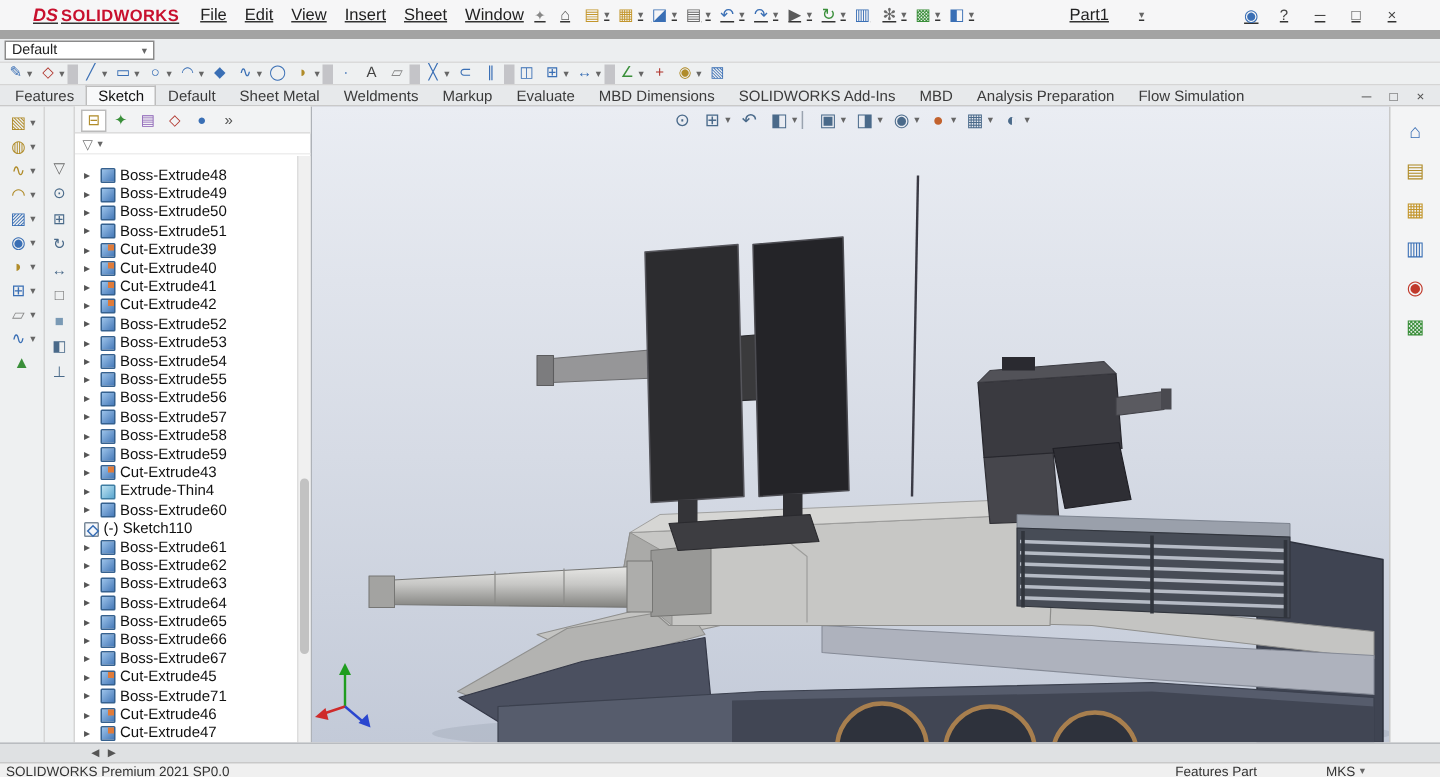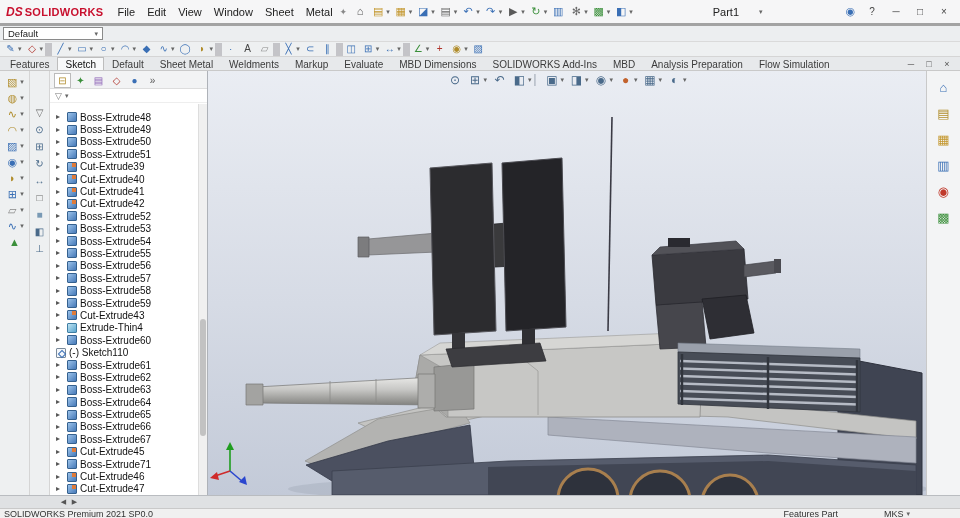--- a/index.html
+++ b/index.html
@@ -1,19 +1,19 @@
 <!DOCTYPE html>
 <html><head>
 <meta charset="utf-8">
 <style>
   *{margin:0;padding:0;box-sizing:border-box;font-family:"Liberation Sans",sans-serif;}
   html,body{width:960px;height:518px;overflow:hidden;background:#e9e9e9;font-size:11px;color:#333;position:relative;}
 
   
-  .titlebar{position:absolute;top:0;left:0;right:0;height:26px;background:#f6f6f7;border-bottom:3px solid #a3a3a3;display:flex;align-items:center;padding:0 4px;white-space:nowrap;}
+  .titlebar{position:absolute;top:0;left:0;right:0;height:26px;background:#f6f6f7;border-bottom:6px solid #a3a3a3;display:flex;align-items:center;padding:0 20px;white-space:nowrap;text-decoration:underline;}
   .brand{display:flex;align-items:baseline;gap:2px;margin:0 8px 0 2px;flex:none;}
   .brand .ds{color:#c8102e;font-weight:bold;font-style:italic;font-size:12px;}
   .brand .sw{color:#c8102e;font-weight:bold;font-size:11px;letter-spacing:.3px;}
   .menus{display:flex;flex:none;}
   .menu{padding:2px 6px;color:#222;}
   .menu-pin{font-size:9px;color:#888;margin:0 4px 0 1px;}
   .tb-icons{display:flex;align-items:center;flex:none;}
   .tbi{display:inline-flex;align-items:center;padding:1px 2px;border-radius:2px;}
   .tbi .g{width:14px;height:14px;display:flex;align-items:center;justify-content:center;font-size:11px;line-height:1;}
   .dd{font-size:7px;color:#666;margin-left:1px;}
@@ -98,23 +98,23 @@
 <div class="titlebar">
   <div class="brand">
     <span class="ds">DS</span>
     <span class="sw">SOLIDWORKS</span>
   </div>
   <div class="menus">
 
   <span class="menu">File</span>
       <span class="menu">Edit</span>
       <span class="menu">View</span>
+      <span class="menu">Insert</span>
+      <span class="menu">Sheet</span>
       <span class="menu">Window</span>
-      <span class="menu">Sheet</span>
-      <span class="menu">Metal</span>
     </div>
   <span class="menu-pin">✦</span>
   <div class="tb-icons">
 
       <span class="tbi">
         <span class="g" style="color: rgb(90, 90, 90);">⌂</span>
 
       </span>
 
       <span class="tbi">

